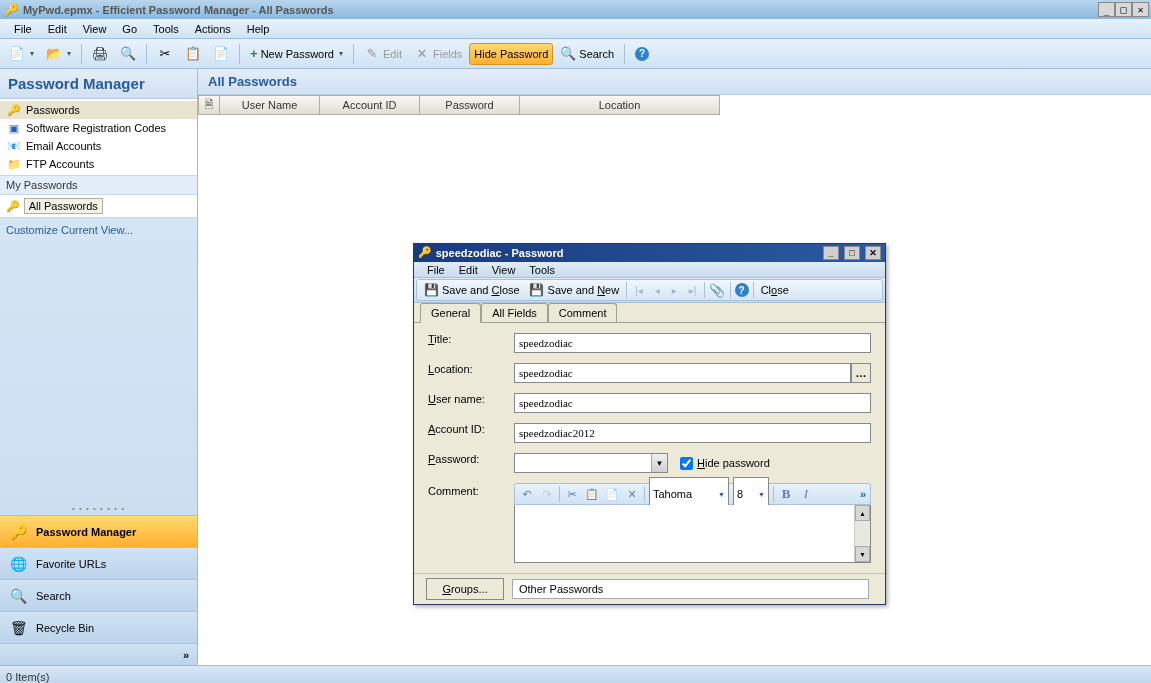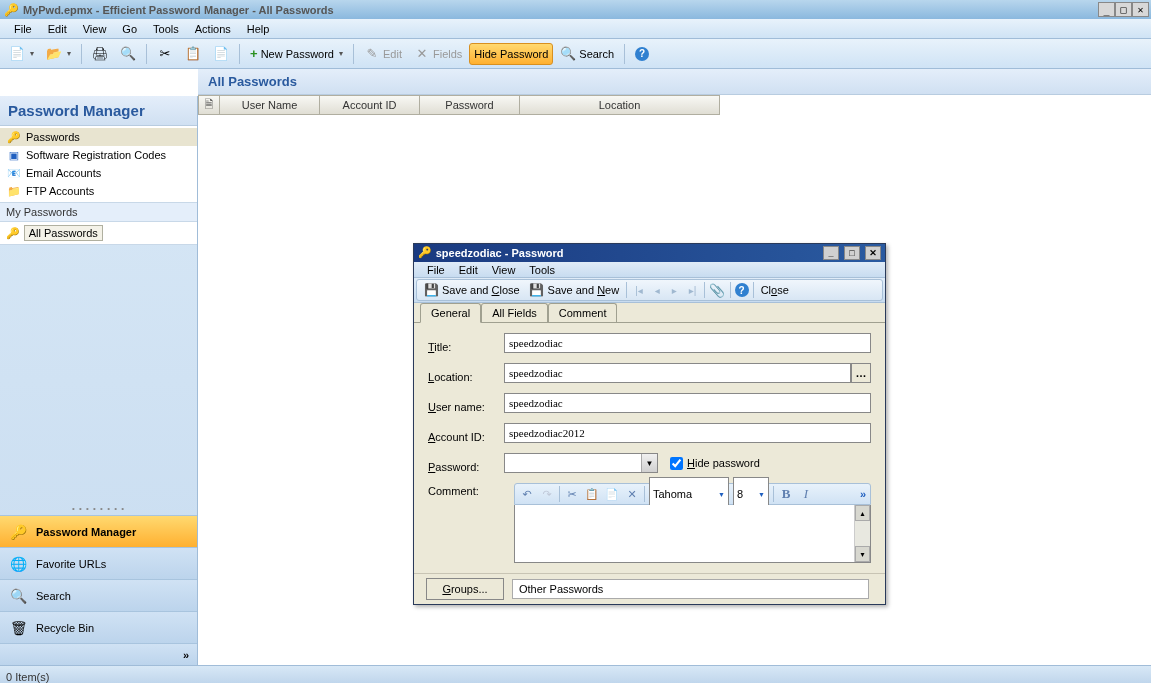--- a/index.html
+++ b/index.html
@@ -26,21 +26,21 @@
 .tb-btn.edit { color: #999; }
 .tb-btn.delete { color: #999; }
 .tb-btn.hidepwd { background: linear-gradient(to bottom, #ffd970, #ffb030); border: 1px solid #d89020; }
 .tb-btn.search { }
 .tb-icon { width: 16px; height: 16px; display: inline-flex; align-items: center; justify-content: center; font-size: 13px; }
 
 
 .main { display: flex; height: calc(100% - 19px - 20px - 30px - 18px); }
 
 
-.sidebar { width: 198px; background: linear-gradient(to bottom, #d8e8f6, #c8dcf0); border-right: 1px solid #a0bcd8; display: flex; flex-direction: column; margin-top: 27px; }
+.sidebar { width: 198px; background: linear-gradient(to bottom, #d8e8f6, #c8dcf0); border-right: 1px solid #a0bcd8; display: flex; flex-direction: column; }
 .sidebar-header { font-size: 15px; font-weight: bold; color: #2a5a9e; padding: 6px 8px; background: linear-gradient(to bottom, #e4eefa, #d0e0f2); border-bottom: 1px solid #b8cce0; }
 .tree { background: #fff; padding: 2px 0; }
 .tree-item { display: flex; align-items: center; padding: 2px 6px; gap: 4px; cursor: default; }
 .tree-item.sel { background: #e8e4d0; }
 .tree-icon { width: 16px; height: 14px; display: inline-flex; align-items: center; justify-content: center; font-size: 11px; }
 .section-label { background: #e4eefa; padding: 3px 6px; color: #333; border-top: 1px solid #c8d8e8; border-bottom: 1px solid #c8d8e8; }
 .allpwd-row { background: #fff; padding: 3px 6px; display: flex; align-items: center; gap: 4px; border-bottom: 1px solid #c8d8e8; }
 .allpwd-row .keyic { color: #d8a020; }
 .allpwd-row .box { border: 1px solid #b0b0a0; background: #f4f2e8; padding: 1px 4px; }
 .customize { padding: 6px; color: #2a5a9e; cursor: default; }
@@ -80,21 +80,21 @@
 .dlg-tb { height: 28px; background: linear-gradient(to bottom, #e0ecf8, #c8dcf0); border-bottom: 1px solid #a8c0d8; display: flex; align-items: center; padding: 0 2px; }
 .dlg-tb-inner { border: 1px solid #a8c0d8; border-radius: 3px; height: 22px; display: flex; align-items: center; padding: 0 4px; gap: 4px; background: linear-gradient(to bottom, #f0f6fc, #d8e6f4); width: 100%; }
 .dtb-btn { display: flex; align-items: center; gap: 3px; padding: 0 3px; cursor: default; }
 .dtb-btn .u { text-decoration: underline; }
 .dtb-sep { width: 1px; height: 16px; background: #a8c0d8; }
 .dtb-nav { color: #a0b8d0; padding: 0 4px; font-size: 10px; }
 .dlg-tabs { height: 22px; background: #ece9d8; display: flex; align-items: flex-end; padding-left: 6px; border-bottom: 1px solid #a0a090; }
 .dlg-tab { padding: 3px 10px; border: 1px solid #a0a090; border-bottom: none; background: #ece9d8; margin-right: 0; border-radius: 3px 3px 0 0; cursor: default; position: relative; }
 .dlg-tab.active { background: #ece9d8; border-bottom: 1px solid #ece9d8; margin-bottom: -1px; z-index: 2; }
 .dlg-form { flex: 1; padding: 10px 14px; display: flex; flex-direction: column; gap: 10px; }
-.fr { display: flex; align-items: flex-end; }
+.fr { display: flex; align-items: flex-start; gap: 10px; }
 .fr label { width: 76px; }
 .fr .u { text-decoration: underline; }
 .fr input[type=text] { flex: 1; height: 20px; border: 1px solid #888; padding: 0 4px; background: #fff; font-family: Tahoma; font-size: 11px; }
 .loc-wrap { flex: 1; display: flex; }
 .loc-wrap input { flex: 1; border-right: none; }
 .loc-btn { width: 20px; height: 20px; border: 1px solid #888; background: #ece9d8; display: flex; align-items: center; justify-content: center; cursor: default; font-weight: bold; }
 .pwd-wrap { display: flex; align-items: center; gap: 12px; flex: 1; }
 .pwd-combo { width: 154px; height: 20px; border: 1px solid #888; background: #fff; display: flex; align-items: center; }
 .pwd-combo .dd { width: 16px; height: 18px; background: linear-gradient(to bottom, #f0f0f0, #d0d0d0); border-left: 1px solid #aaa; display: flex; align-items: center; justify-content: center; font-size: 8px; margin-left: auto; }
 .chk { display: flex; align-items: center; gap: 4px; }
@@ -219,20 +219,21 @@
       <div class="tree-item">
           <span class="tree-icon">📁</span>
           <span>FTP Accounts</span>
         </div>
     </div>
     <div class="section-label">My Passwords</div>
     <div class="allpwd-row">
       <span class="keyic">🔑</span>
       <span class="box">All Passwords</span>
     </div>
+    <div class="customize">Customize Current View...</div>
     <div class="sidebar-spacer"></div>
     <div class="grip">• • • • • • • •</div>
     <div class="nav-btn active">
         <span class="nic">🔑</span>
         <span>Password Manager</span>
       </div>
     <div class="nav-btn">
         <span class="nic">🌐</span>
         <span>Favorite URLs</span>
       </div>

